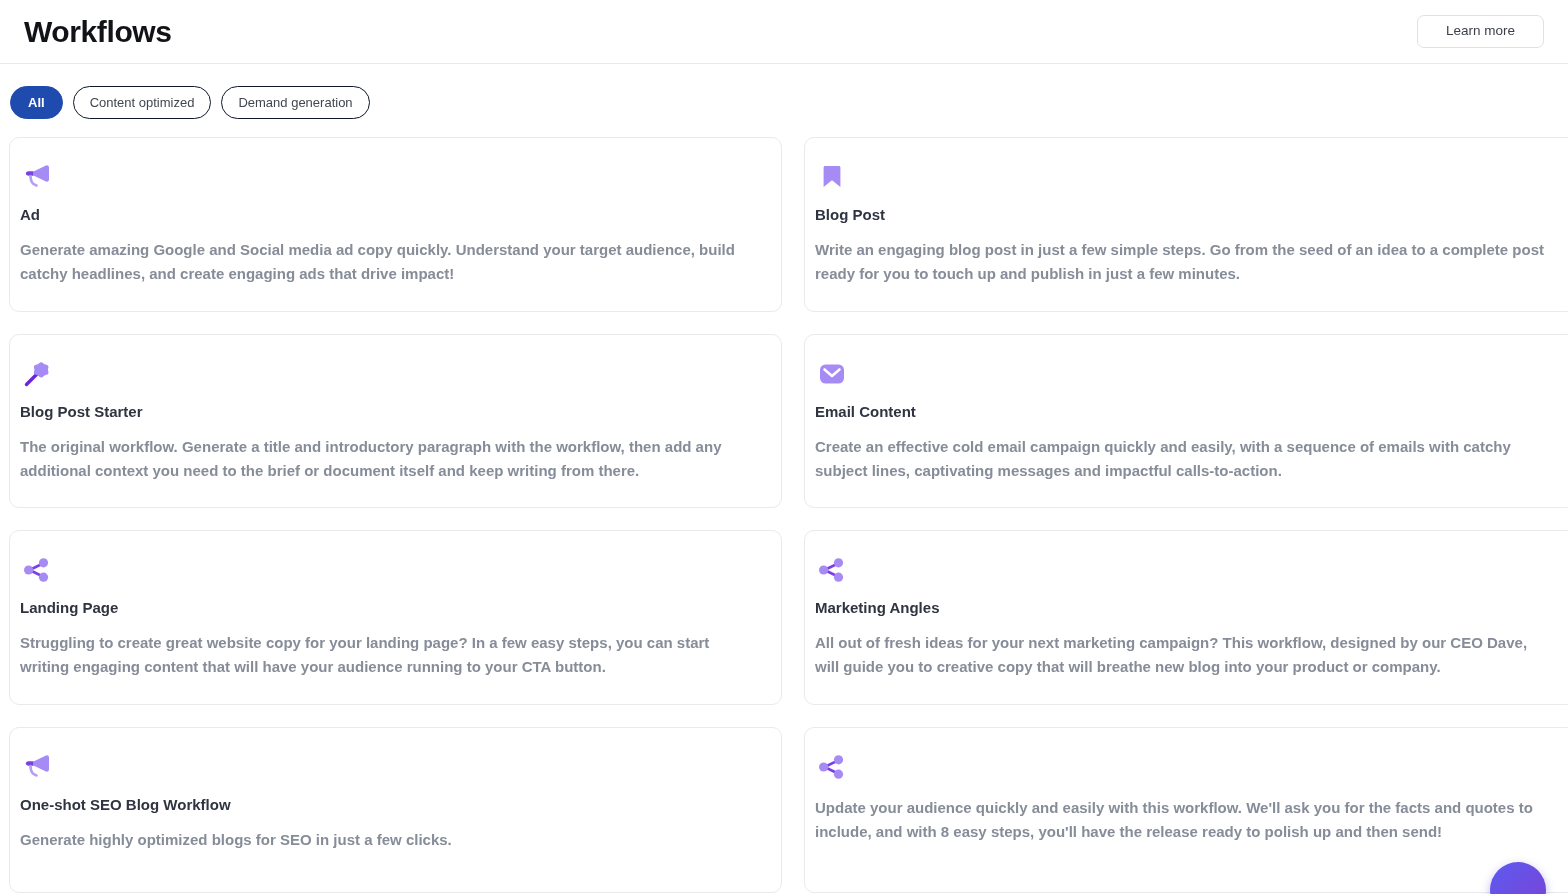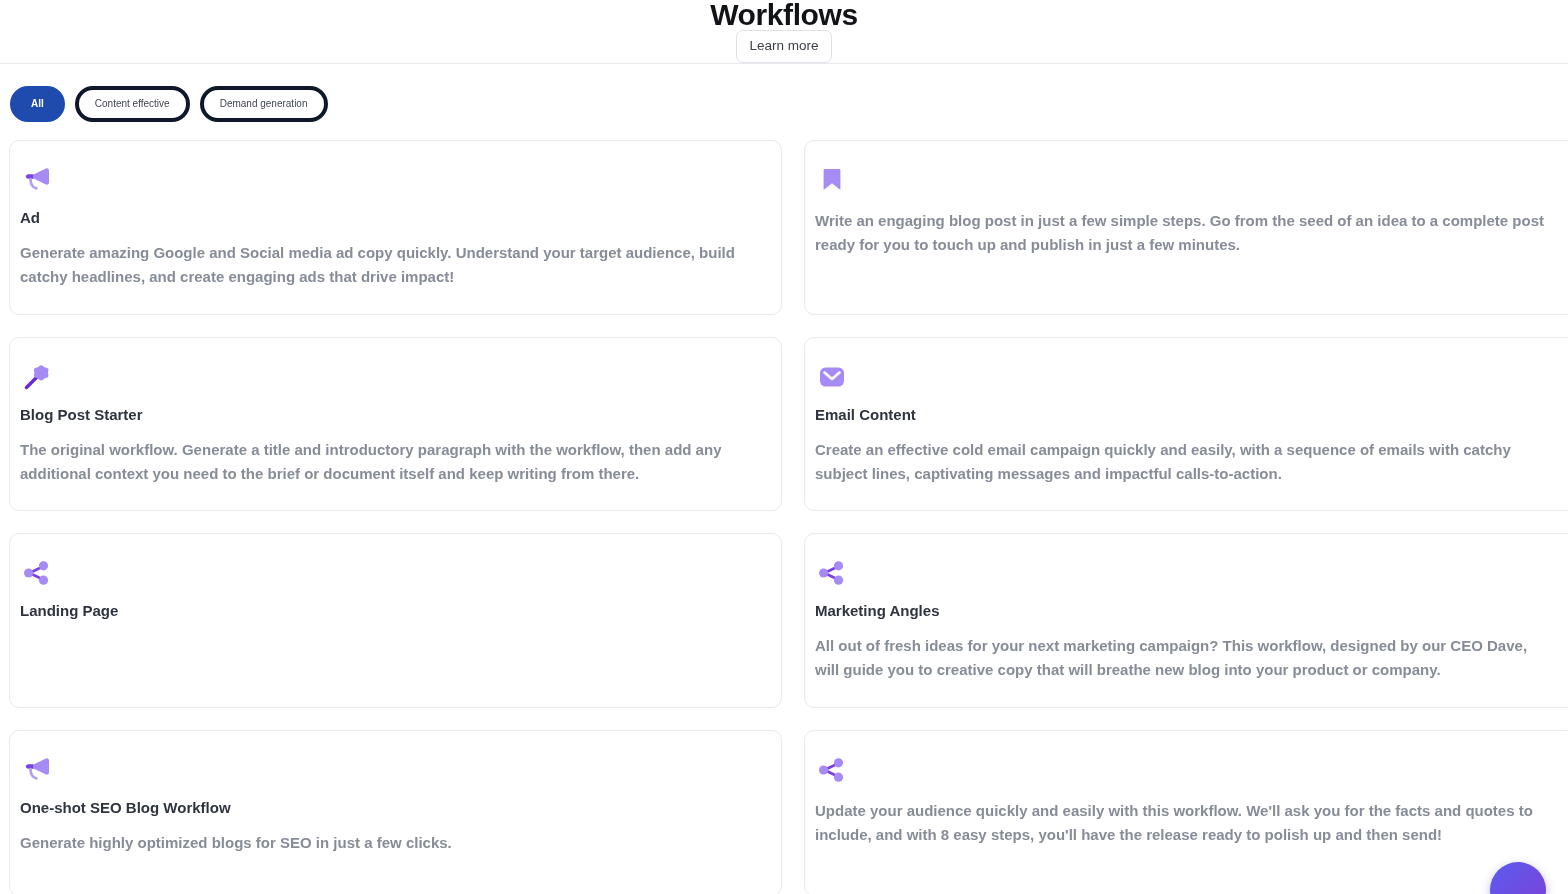--- a/index.html
+++ b/index.html
@@ -22,59 +22,58 @@
   }
 
   
   .header {
     position: relative;
     height: 64px;
     border-bottom: 1px solid #e8e9ec;
     display: flex;
     align-items: center;
     padding: 0 24px 0 24px;
-    flex-direction: column;
   }
   .page-title {
     font-size: 30px;
     font-weight: 700;
     color: #111317;
     letter-spacing: -0.4px;
     line-height: 1;
   }
   .header-spacer { flex: 1 1 auto; }
 
   .learn-more-btn {
     font-family: "Liberation Sans", sans-serif;
     font-size: 13.5px;
     font-weight: 400;
     color: #3c4149;
     background: #ffffff;
     border: 1px solid #dfe1e6;
     border-radius: 7px;
-    padding: 8px 12px;
+    padding: 8px 28px;
     cursor: pointer;
     line-height: 1.1;
     white-space: nowrap;
   }
 
   
   .filters {
     display: flex;
     align-items: center;
     gap: 10px;
     padding: 22px 24px 18px 10px;
   }
   .pill {
     font-family: "Liberation Sans", sans-serif;
-    font-size: 10px;
+    font-size: 13px;
     line-height: 1;
     padding: 9px 16px;
     border-radius: 999px;
-    border: 4px solid #0f172a;
+    border: 1px solid #0f172a;
     background: #ffffff;
     color: #41464f;
     cursor: pointer;
     white-space: nowrap;
   }
   .pill.active {
     background: #1e4bad;
     border-color: #1e4bad;
     color: #ffffff;
     font-weight: 600;
@@ -143,21 +142,21 @@
 <div id="app">
 
   <div class="header">
     <div class="page-title">Workflows</div>
     <div class="header-spacer"></div>
     <button class="learn-more-btn">Learn more</button>
   </div>
 
   <div class="filters">
     <button class="pill active">All</button>
-    <button class="pill">Content effective</button>
+    <button class="pill">Content optimized</button>
     <button class="pill">Demand generation</button>
   </div>
 
   <div class="grid">
 
     <div class="card">
       <span class="card-icon">
         <svg viewBox="0 0 34 34" xmlns="http://www.w3.org/2000/svg">
           <path d="M13.5 11.5 L26 5.5 C27.4 4.8 29 5.9 29 7.5 L29 19.5 C29 21.1 27.4 22.2 26 21.5 L13.5 15.5 Z" fill="#a78bf5"></path>
           <path d="M8.5 11.2 L13.5 11.2 L13.5 15.8 L8.5 15.8 C7 15.8 5.8 14.7 5.8 13.5 C5.8 12.3 7 11.2 8.5 11.2 Z" fill="#7b3fe4"></path>
@@ -167,20 +166,21 @@
       <div class="card-title">Ad</div>
       <div class="card-desc">Generate amazing Google and Social media ad copy quickly. Understand your target audience, build catchy headlines, and create engaging ads that drive impact!</div>
     </div>
 
     <div class="card">
       <span class="card-icon">
         <svg viewBox="0 0 34 34" xmlns="http://www.w3.org/2000/svg">
           <path d="M10 6 L24 6 C24.8 6 25.4 6.7 25.4 7.5 L25.4 27 L17 20.3 L8.6 27 L8.6 7.5 C8.6 6.7 9.2 6 10 6 Z" fill="#a78bf5"></path>
         </svg>
       </span>
+      <div class="card-title">Blog Post</div>
       <div class="card-desc">Write an engaging blog post in just a few simple steps. Go from the seed of an idea to a complete post ready for you to touch up and publish in just a few minutes.</div>
     </div>
 
     <div class="card">
       <span class="card-icon">
         <svg viewBox="0 0 34 34" xmlns="http://www.w3.org/2000/svg">
           <path d="M6.5 27.5 L16.5 17.5" stroke="#6b28d9" stroke-width="3.4" stroke-linecap="round" fill="none"></path>
           <path d="M21.2 5.2 C22.6 5.2 23.6 6.6 24.6 7.2 C25.7 7.8 27.5 7.6 28.2 8.8 C28.9 10 28 11.5 28 12.8 C28 14.1 28.9 15.6 28.2 16.8 C27.5 18 25.7 17.8 24.6 18.4 C23.6 19 22.6 20.4 21.2 20.4 C19.8 20.4 18.8 19 17.8 18.4 C16.7 17.8 14.9 18 14.2 16.8 C13.5 15.6 14.4 14.1 14.4 12.8 C14.4 11.5 13.5 10 14.2 8.8 C14.9 7.6 16.7 7.8 17.8 7.2 C18.8 6.6 19.8 5.2 21.2 5.2 Z" fill="#a78bf5"></path>
         </svg>
       </span>
@@ -202,20 +202,21 @@
     <div class="card">
       <span class="card-icon">
         <svg viewBox="0 0 34 34" xmlns="http://www.w3.org/2000/svg">
           <path d="M9.5 17 L23 10.5 M9.5 17 L23 23.5" stroke="#7b3fe4" stroke-width="2.6" stroke-linecap="round" fill="none"></path>
           <circle cx="23.5" cy="9.8" r="4.6" fill="#a78bf5"></circle>
           <circle cx="23.5" cy="24.2" r="4.6" fill="#a78bf5"></circle>
           <circle cx="8.6" cy="17" r="4.6" fill="#a78bf5"></circle>
         </svg>
       </span>
       <div class="card-title">Landing Page</div>
+      <div class="card-desc">Struggling to create great website copy for your landing page? In a few easy steps, you can start writing engaging content that will have your audience running to your CTA button.</div>
     </div>
 
     <div class="card">
       <span class="card-icon">
         <svg viewBox="0 0 34 34" xmlns="http://www.w3.org/2000/svg">
           <path d="M9.5 17 L23 10.5 M9.5 17 L23 23.5" stroke="#7b3fe4" stroke-width="2.6" stroke-linecap="round" fill="none"></path>
           <circle cx="23.5" cy="9.8" r="4.6" fill="#a78bf5"></circle>
           <circle cx="23.5" cy="24.2" r="4.6" fill="#a78bf5"></circle>
           <circle cx="8.6" cy="17" r="4.6" fill="#a78bf5"></circle>
         </svg>

